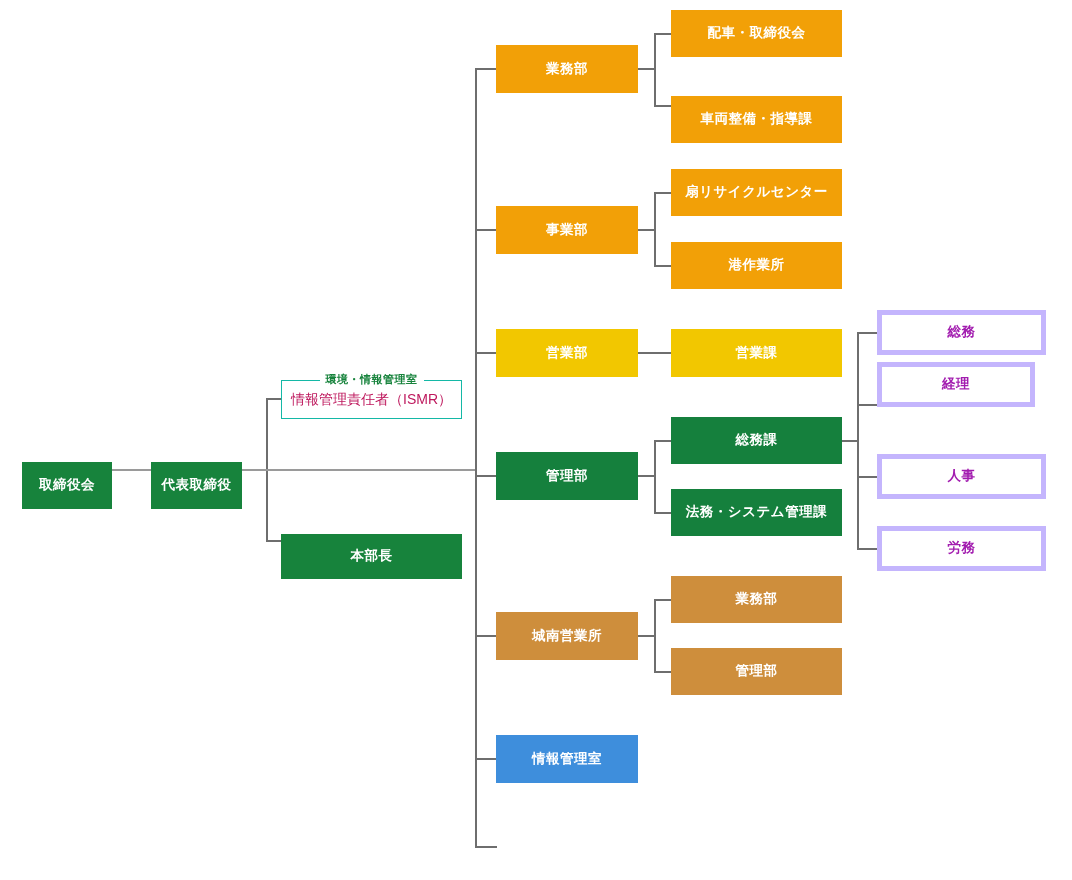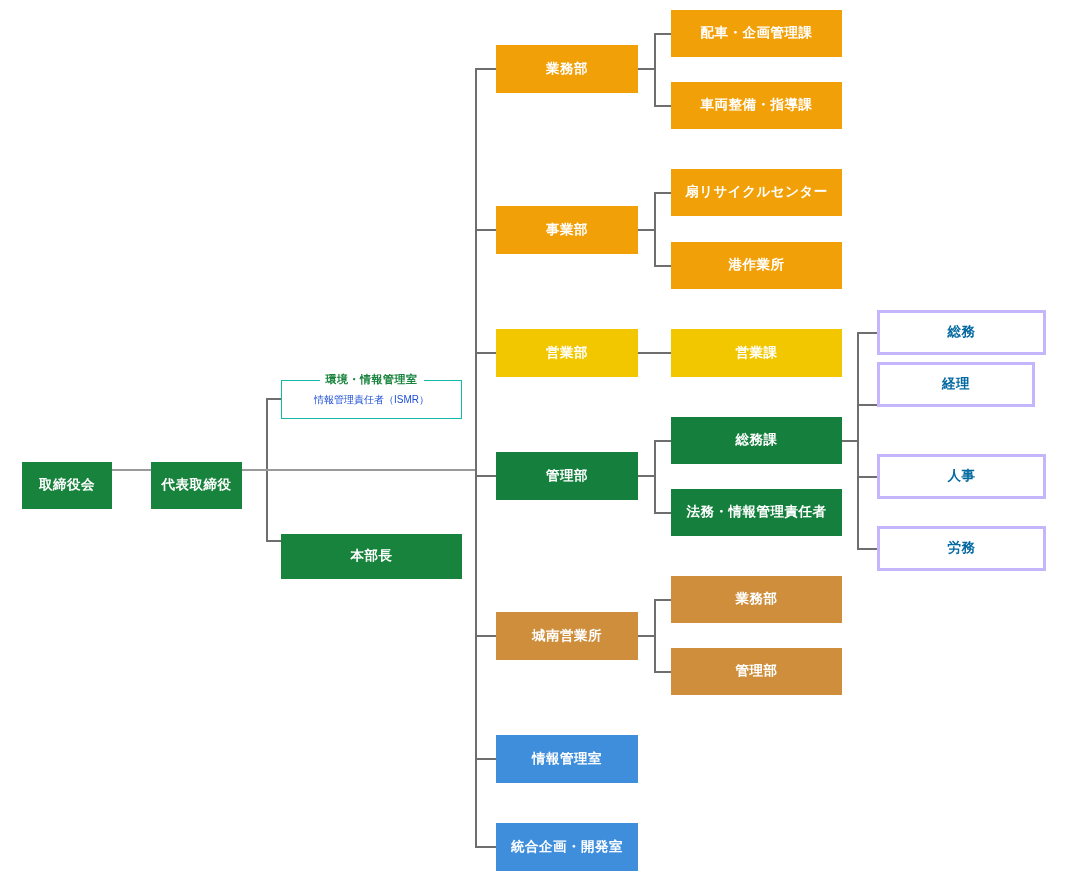--- a/index.html
+++ b/index.html
@@ -29,22 +29,22 @@
     white-space:nowrap;
   }
   .node.dark-green{background:#17833C;margin-top:16px;}
   .node.mid-green{background:#15803d;}
   .node.orange{background:#F2A007;}
   .node.yellow{background:#F2C700;justify-content:center;}
   .node.tan{background:#CE8E3C;}
   .node.blue{background:#3E8EDC;}
   .node.plain{
     background:#ffffff;
-    border:3px solid #c4b5fd;
-    color:#0369a1;
+    border:5px solid #c4b5fd;
+    color:#a21caf;
   }
   
   .groupbox{
     position:absolute;
     box-sizing:border-box;
     border:1px solid #14b8a6;
     background:#ffffff;
     text-align:center;
   }
   .groupbox .legend{
@@ -59,22 +59,22 @@
     color:#17833C;
     letter-spacing:0.5px;
     white-space:nowrap;
   }
   .groupbox .gb-body{
     width:100%;
     height:100%;
     display:flex;
     align-items:center;
     justify-content:center;
-    font-size:10px;
-    color:#1d4ed8;
+    font-size:14px;
+    color:#be185d;
     white-space:nowrap;
   }
   
   .line{
     position:absolute;
     background:#888888;
   }
   .line.h{height:2px;}
   .line.v{width:2px;}
   .line.thin{background:#9a9a9a;}
@@ -150,23 +150,23 @@
   </div>
 
   <div class="node dark-green" style="left:281px; top:518px; width:181px; height:45px;">
     <span>本部長</span>
   </div>
 
   <div class="node orange" style="left:496px; top:45px; width:142px; height:48px;">
     <span>業務部</span>
   </div>
   <div class="node orange" style="left:671px; top:10px; width:171px; height:47px;">
-    <span>配車・企画管理課</span>
-  </div>
-  <div class="node orange" style="left:671px; top:82px; width:171px; height:47px;">
+    <span>配車・取締役会</span>
+  </div>
+  <div class="node orange" style="left:671px; top:96px; width:171px; height:47px;">
     <span>車両整備・指導課</span>
   </div>
 
   <div class="node orange" style="left:496px; top:206px; width:142px; height:48px;text-align:center;">
     <span>事業部</span>
   </div>
   <div class="node orange" style="left:671px; top:169px; width:171px; height:47px;">
     <span>扇リサイクルセンター</span>
   </div>
   <div class="node orange" style="left:671px; top:242px; width:171px; height:47px;align-items:center;">
@@ -180,21 +180,21 @@
     <span>営業課</span>
   </div>
 
   <div class="node mid-green" style="left:496px; top:452px; width:142px; height:48px;">
     <span>管理部</span>
   </div>
   <div class="node mid-green" style="left:671px; top:417px; width:171px; height:47px;">
     <span>総務課</span>
   </div>
   <div class="node mid-green" style="left:671px; top:489px; width:171px; height:47px;">
-    <span>法務・情報管理責任者</span>
+    <span>法務・システム管理課</span>
   </div>
 
   <div class="node plain" style="left:877px; top:310px; width:169px; height:45px;">
     <span>総務</span>
   </div>
   <div class="node plain" style="left:877px; top:362px; width:158px; height:45px;">
     <span>経理</span>
   </div>
   <div class="node plain" style="left:877px; top:454px; width:169px; height:45px;">
     <span>人事</span>
@@ -209,17 +209,14 @@
   <div class="node tan" style="left:671px; top:576px; width:171px; height:47px;">
     <span>業務部</span>
   </div>
   <div class="node tan" style="left:671px; top:648px; width:171px; height:47px;">
     <span>管理部</span>
   </div>
 
   <div class="node blue" style="left:496px; top:735px; width:142px; height:48px;">
     <span>情報管理室</span>
   </div>
-  <div class="node blue" style="left:496px; top:823px; width:142px; height:48px;">
-    <span>統合企画・開発室</span>
-  </div>
 
 </div>
 
 </body></html>

